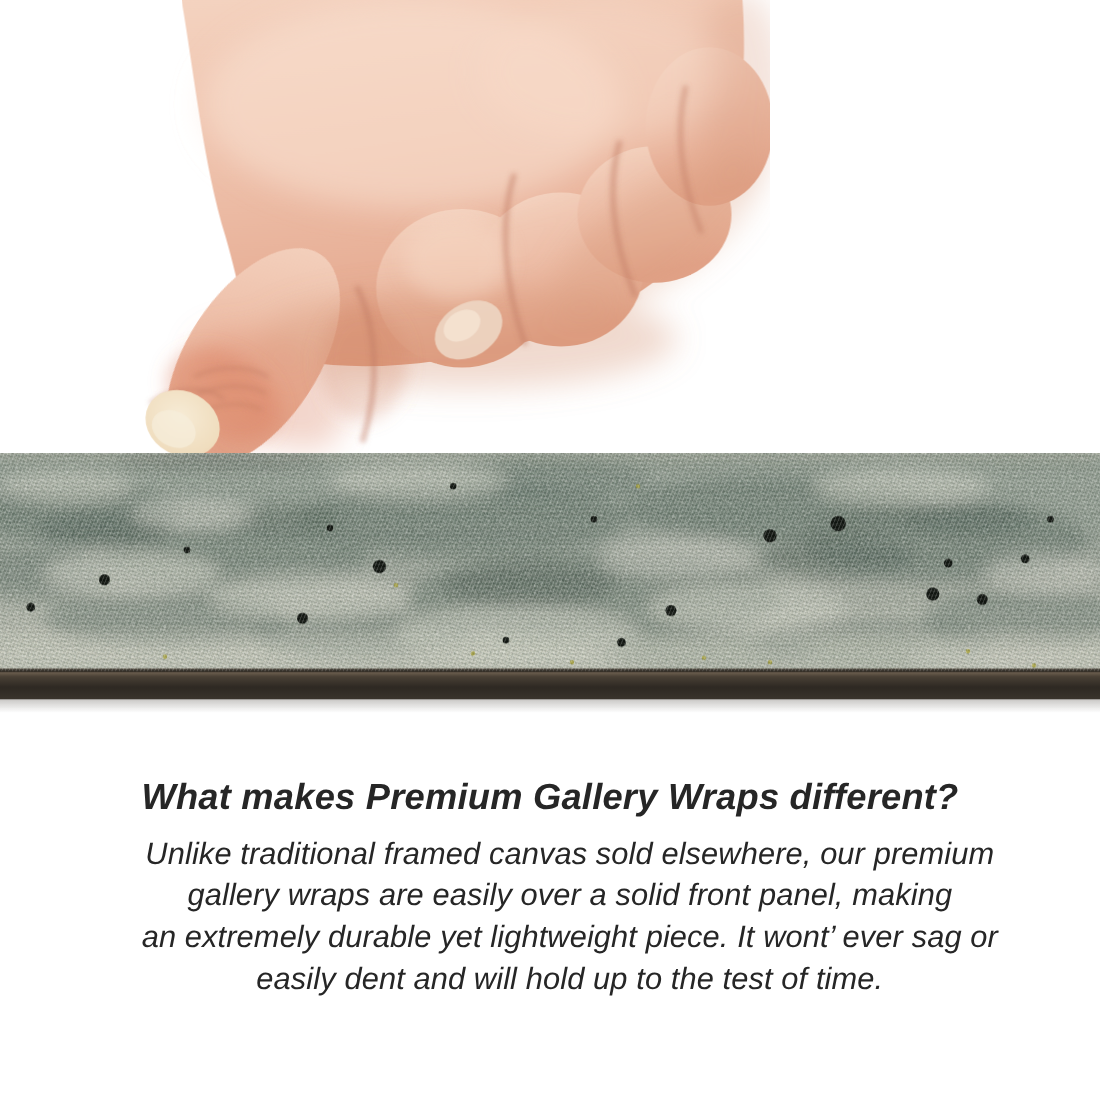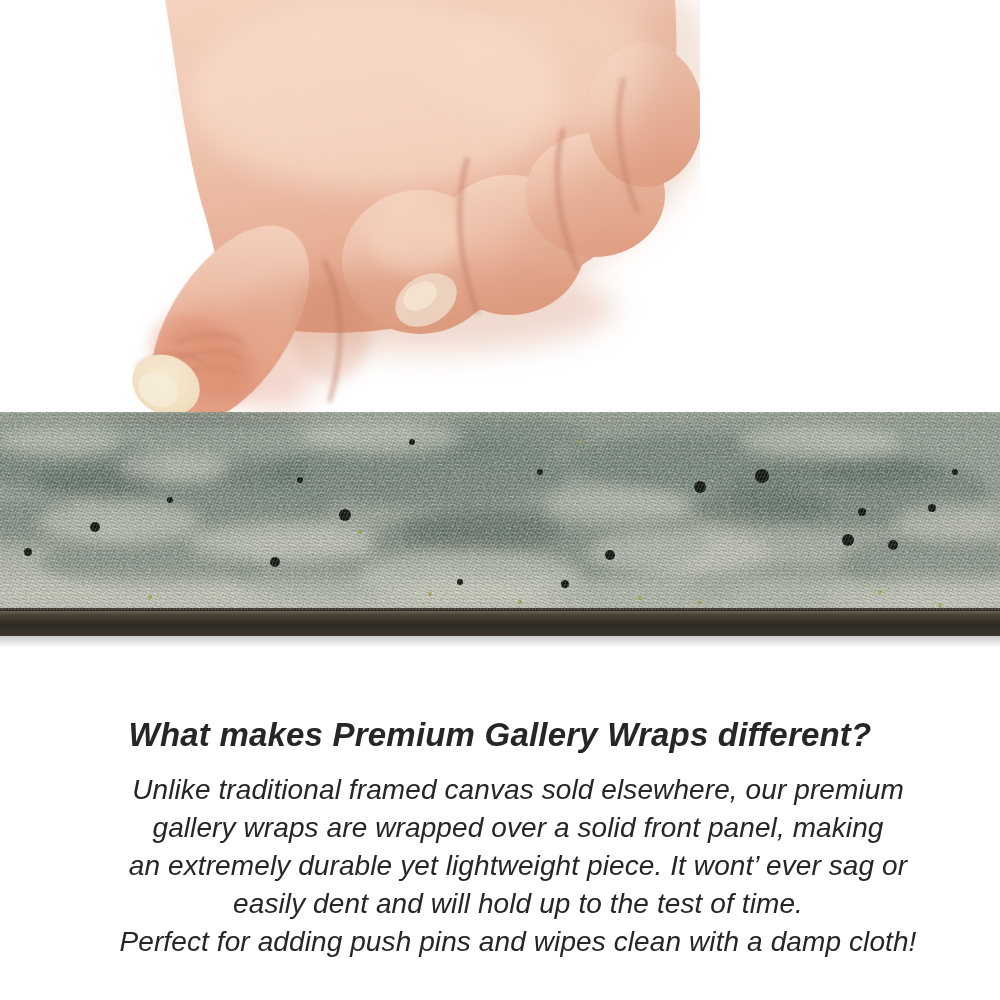--- a/index.html
+++ b/index.html
@@ -16,21 +16,21 @@
       repeating-linear-gradient(112deg, rgba(255,255,255,.15) 0 1px, rgba(255,255,255,0) 1px 3px),
       repeating-linear-gradient(20deg, rgba(28,40,34,.14) 0 1px, rgba(28,40,34,0) 1px 3px),
       repeating-linear-gradient(0deg, rgba(255,255,255,.05) 0 2px, rgba(20,30,25,.05) 2px 4px);
   }
   .strip-shadow{
     position:absolute;left:0;top:636px;width:1000px;height:12px;
     background:linear-gradient(to bottom, rgba(95,90,84,.32), rgba(95,90,84,0));
   }
   .caption{position:absolute;left:0;top:699px;width:1000px;text-align:center;color:#262626;}
   .caption .heading{
-    margin:15px;font-size:33px;line-height:42px;font-style:italic;font-weight:700;letter-spacing:.2px;
+    margin:4px;font-size:33px;line-height:42px;font-style:italic;font-weight:700;letter-spacing:.2px;
   }
   .caption .body{margin-top:12px;padding-left:36px;}
   .caption .line{font-size:28px;line-height:38px;font-style:italic;font-weight:400;letter-spacing:.1px;}
 </style>
 </head>
 <body>
 
 <div class="scene">
 
   <svg class="hand" viewBox="0 0 575 430" aria-hidden="true">
@@ -223,20 +223,19 @@
     </svg>
     <div class="weave-overlay"></div>
   </div>
 
   <div class="strip-shadow"></div>
 
   <div class="caption">
     <h1 class="heading">What makes Premium Gallery Wraps different?</h1>
     <div class="body">
       <div class="line">Unlike traditional framed canvas sold elsewhere, our premium</div>
-      <div class="line">gallery wraps are wrapped over a solid front panel, making</div>
+      <div class="line">gallery wraps are easily over a solid front panel, making</div>
       <div class="line">an extremely durable yet lightweight piece. It wont’ ever sag or</div>
       <div class="line">easily dent and will hold up to the test of time.</div>
-      <div class="line">Perfect for adding push pins and wipes clean with a damp cloth!</div>
     </div>
   </div>
 
 </div>
 
 </body></html>

